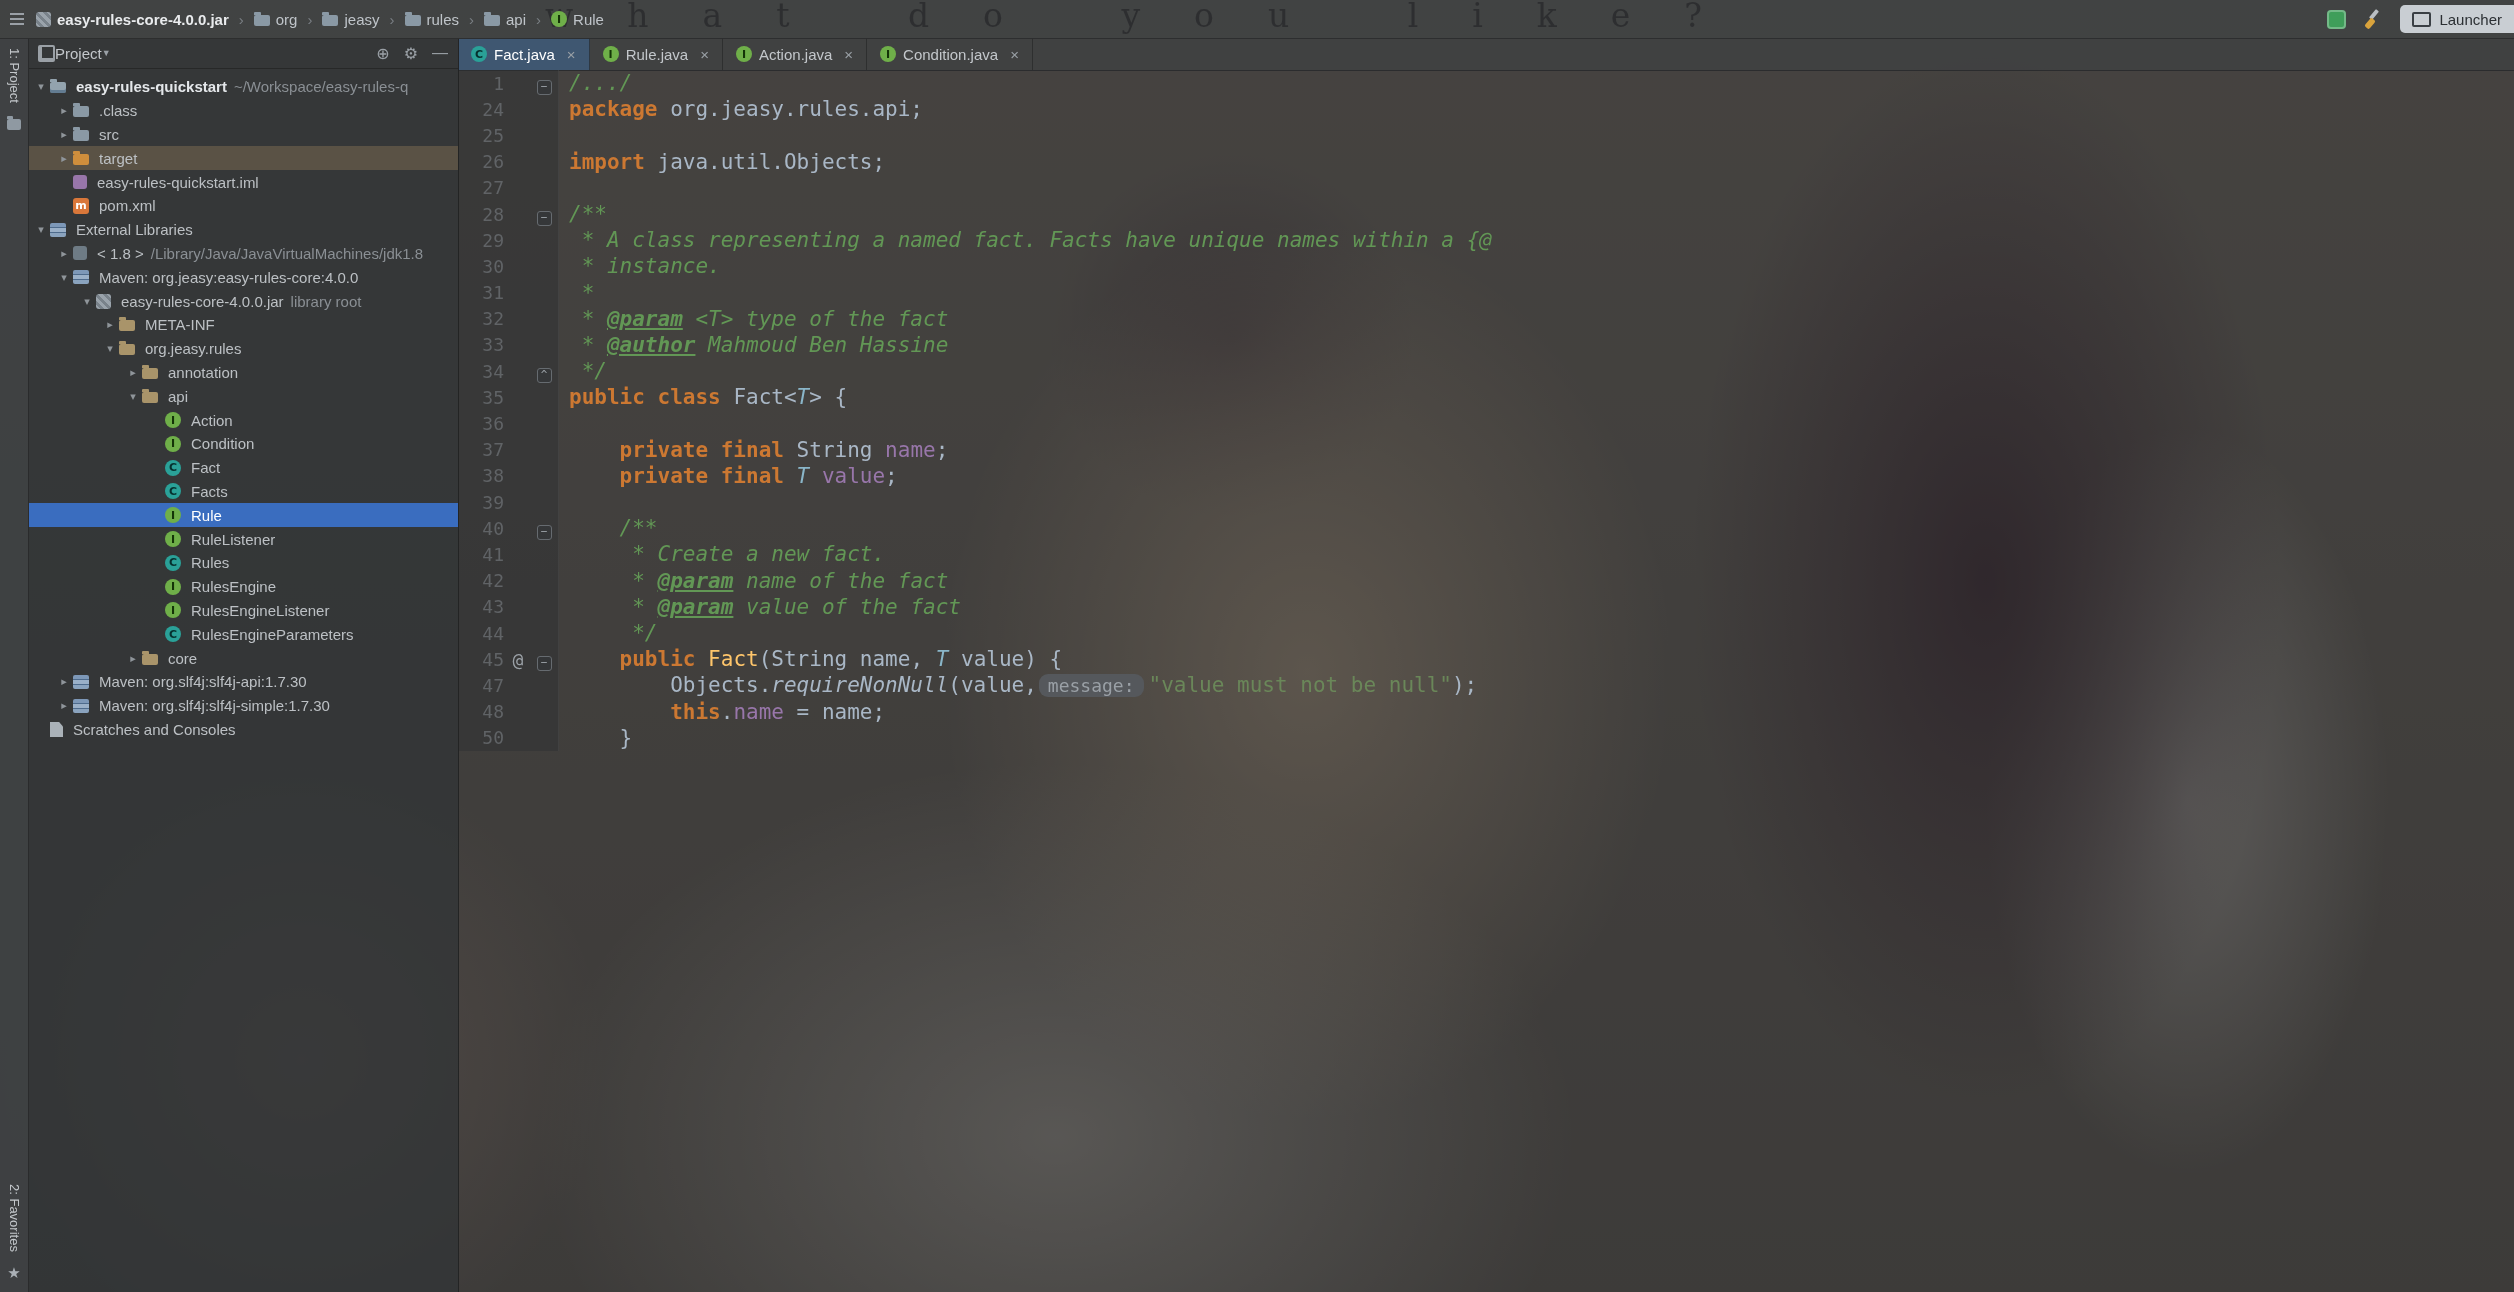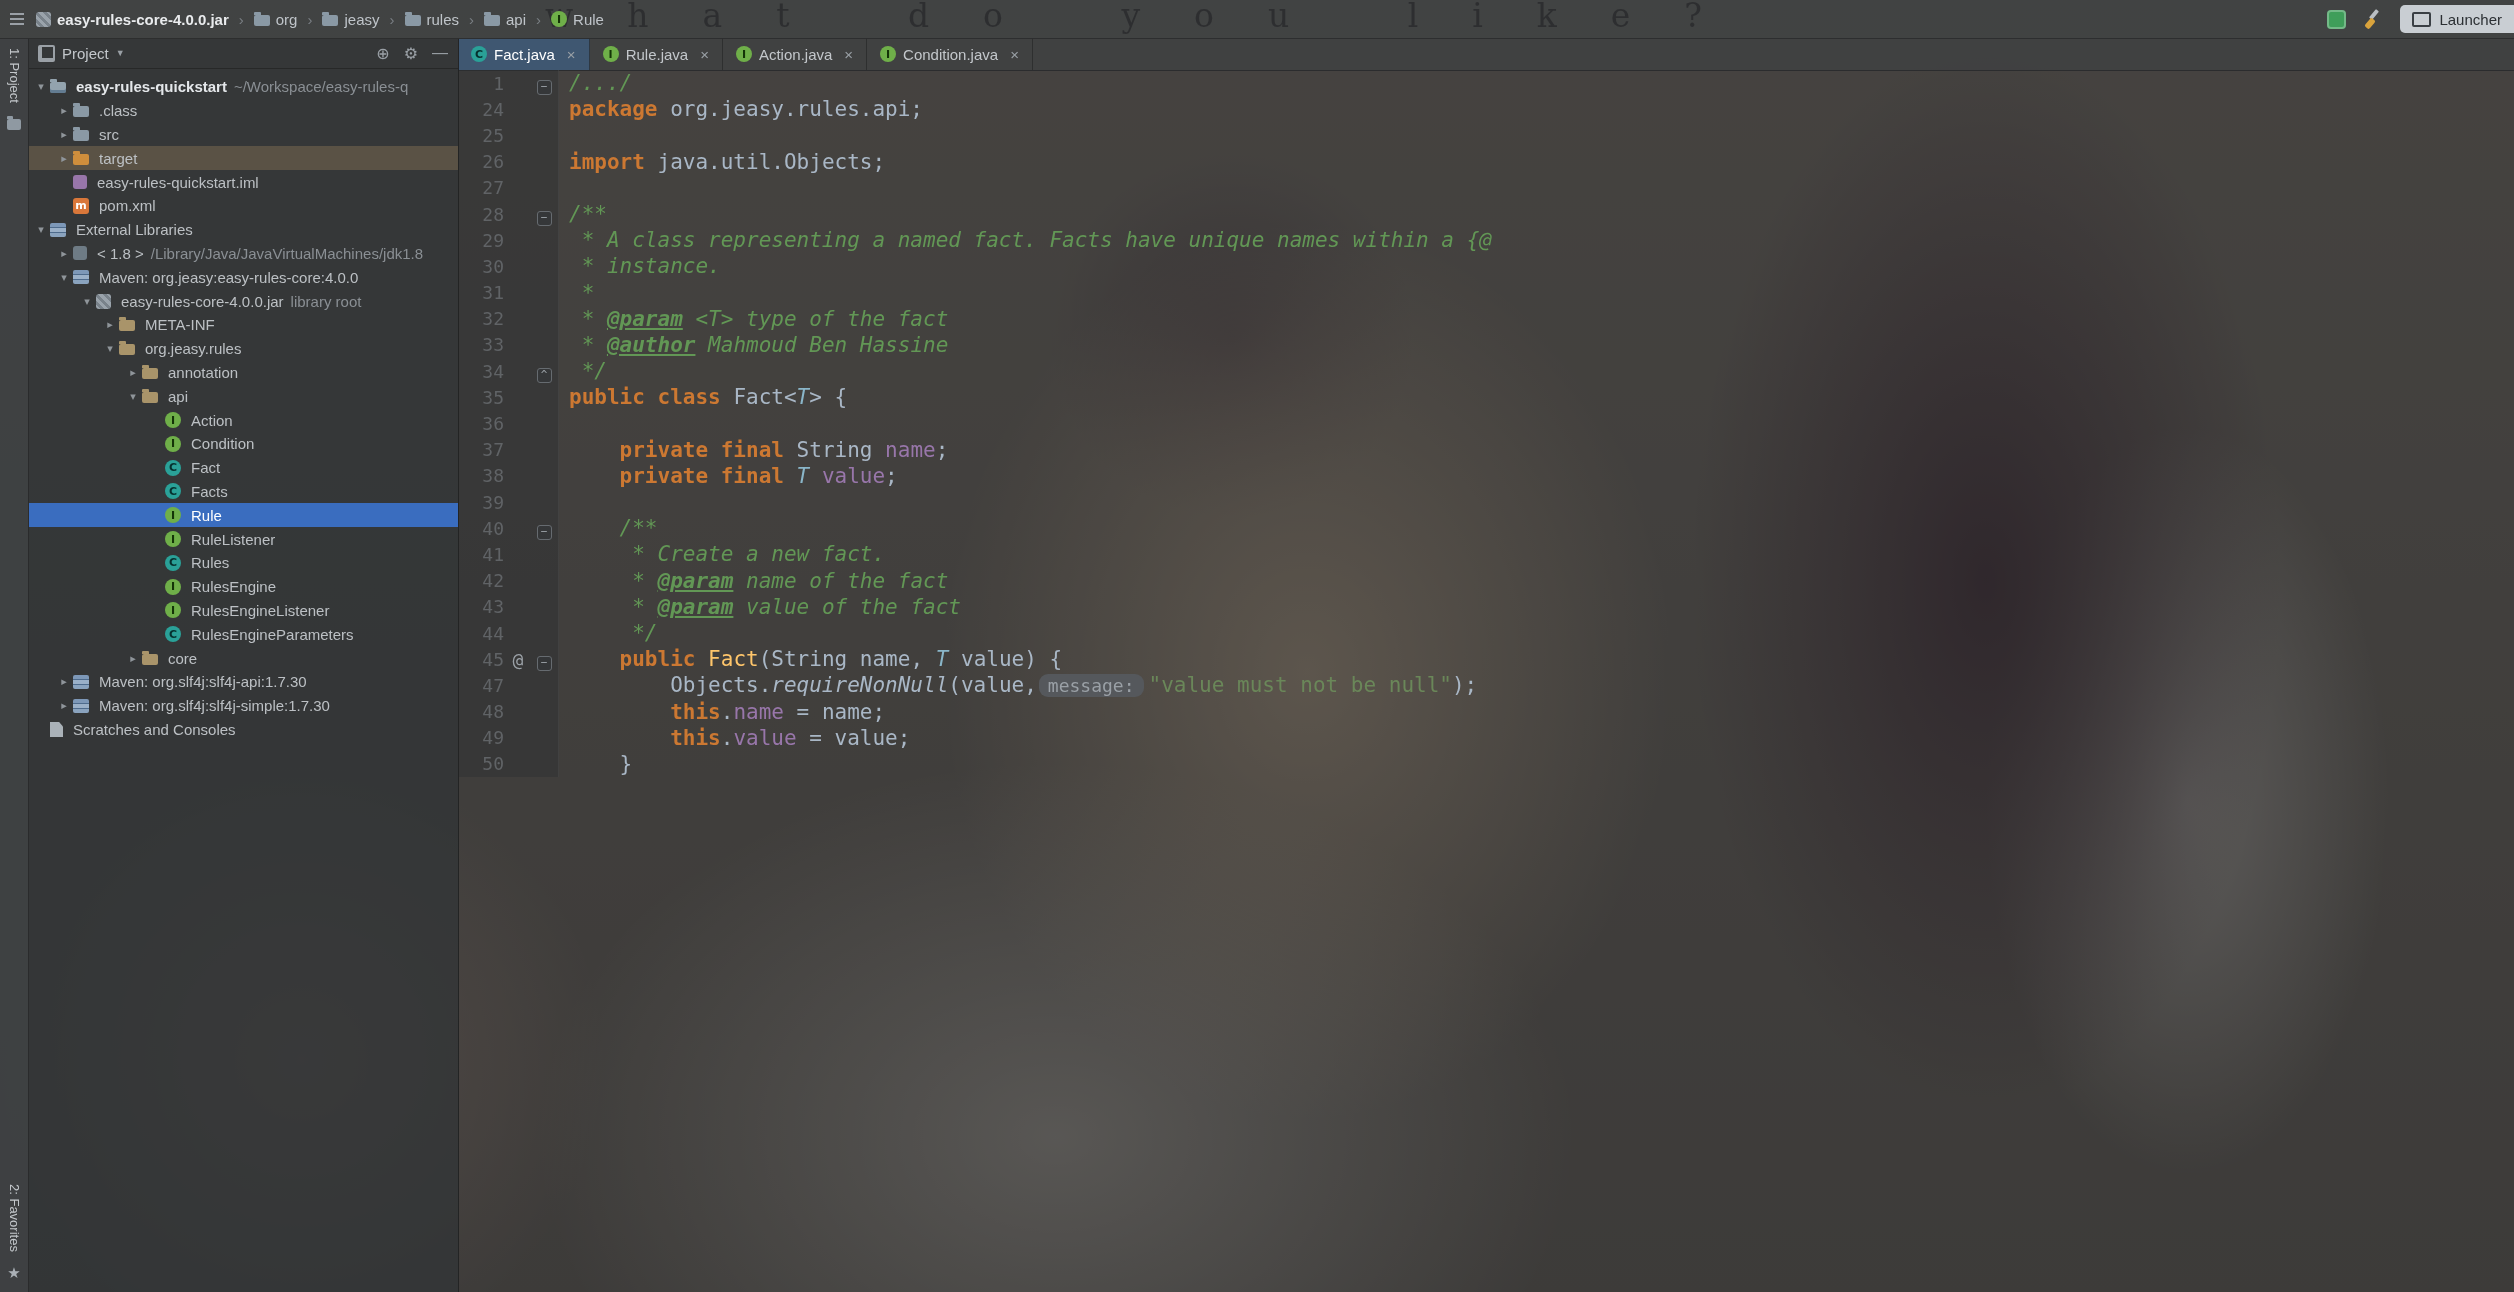--- a/index.html
+++ b/index.html
@@ -43,21 +43,21 @@
   .vtext{writing-mode:vertical-rl;font-size:13px;color:#c3c7cb;white-space:nowrap;}
   .stripe-btn{margin-top:10px;cursor:pointer;}
   .stripe-ic{width:14px;height:11px;background:#8f99a2;border-radius:2px;margin-top:12px;position:relative;}
   .stripe-ic::before{content:"";position:absolute;top:-3px;left:0;width:6px;height:3px;background:#8f99a2;border-radius:1px 1px 0 0;}
   #stripe-bottom{margin-top:auto;display:flex;flex-direction:column;align-items:center;margin-bottom:10px;}
   .star{color:#aab0b6;font-size:15px;margin-top:8px;}
 
   
   #project-panel{position:absolute;left:28px;top:38px;width:430px;bottom:0;background:rgba(47,50,52,0.9);
     border-right:1px solid rgba(30,30,30,0.7);overflow:hidden;z-index:3;}
-  #panel-header{height:30px;display:flex;align-items:center;gap:7px;padding:0 10px;border-bottom:1px solid rgba(36,36,36,0.8);}
+  #panel-header{height:30px;display:flex;align-items:center;padding:0 10px;border-bottom:1px solid rgba(36,36,36,0.8);}
   .grid-ic{width:13px;height:13px;border:2px solid #9aa0a6;border-radius:2px;box-shadow:inset 2px -2px 0 #9aa0a6;}
   #panel-title{font-size:15px;color:#c3c7cb;}
   .caret{font-size:9px;color:#9aa0a6;}
   #panel-tools{margin-left:auto;display:flex;align-items:center;gap:14px;color:#9aa0a6;font-size:16px;}
   #panel-tools span{cursor:pointer;}
   #tree{padding-top:6px;font-size:15px;color:#bcc0c4;}
   .trow{height:23.8px;display:flex;align-items:center;white-space:nowrap;padding-left:4px;overflow:hidden;cursor:pointer;}
   .indent{flex:none;}
   .chev{width:18px;flex:none;text-align:center;color:#8f959a;font-size:11px;}
   .lbl{margin-left:10px;}
@@ -584,28 +584,20 @@
           <div class="line">
             <div class="gutter">
               <span class="ln">48</span>
               <span class="ann"></span>
               <span class="foldc"></span>
             </div>
             <pre class="codepre"><span class="tk-pl">        </span><span class="tk-kw">this</span><span class="tk-pl">.</span><span class="tk-fld">name</span><span class="tk-pl"> = name;</span></pre>
           </div>
           <div class="line">
             <div class="gutter">
-              <span class="ln">49</span>
-              <span class="ann"></span>
-              <span class="foldc"></span>
-            </div>
-            <pre class="codepre"><span class="tk-pl">        </span><span class="tk-kw">this</span><span class="tk-pl">.</span><span class="tk-fld">value</span><span class="tk-pl"> = value;</span></pre>
-          </div>
-          <div class="line">
-            <div class="gutter">
               <span class="ln">50</span>
               <span class="ann"></span>
               <span class="foldc"></span>
             </div>
             <pre class="codepre"><span class="tk-pl">    }</span></pre>
           </div>
         </div>
     </div>
   </div>
 </div>

